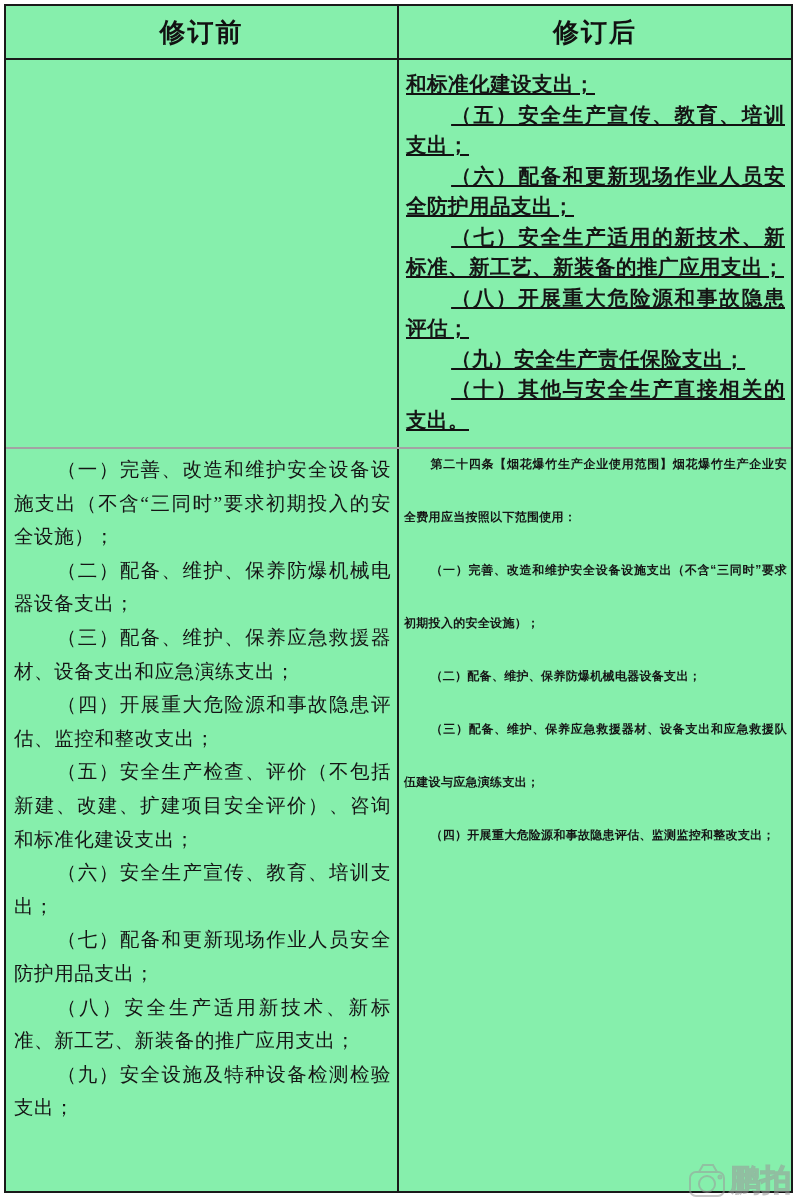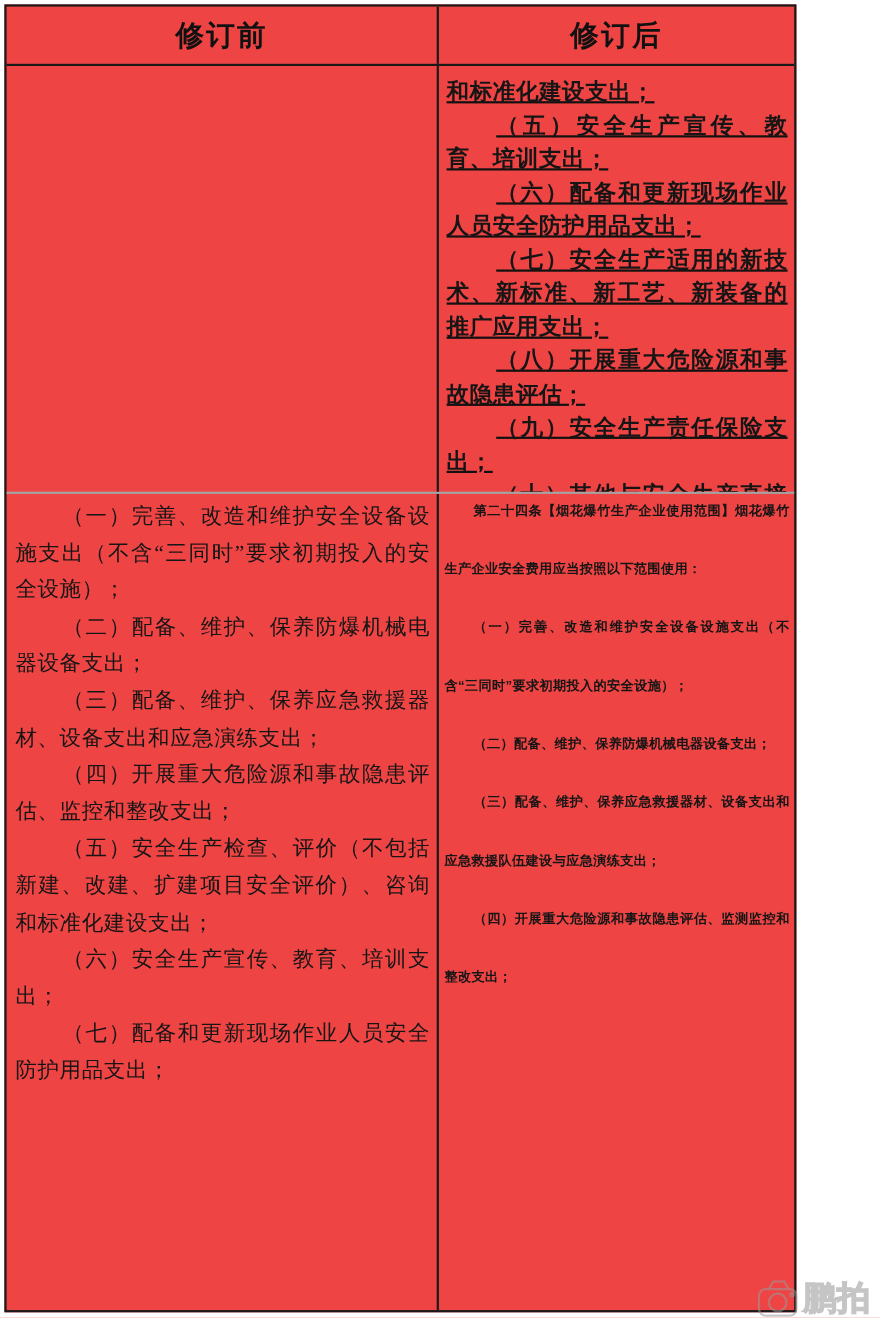--- a/index.html
+++ b/index.html
@@ -3,22 +3,22 @@
 <meta charset="utf-8">
 <style>
   * { box-sizing: border-box; }
   html,body { margin:0; padding:0; }
   body {
     width:800px; height:1198px; position:relative; background:#ffffff;
     font-family:"Liberation Serif", serif; color:#111;
     overflow:hidden;
   }
   .table {
-    position:absolute; left:4px; top:4px; width:720px; height:1189px;
-    border:2px solid #1a1a1a; background:#ef4444;
+    position:absolute; left:4px; top:4px; width:789px; height:1189px;
+    border:2px solid #1a1a1a; background:#86efac;
     display:flex; flex-direction:column;
   }
   .row { display:flex; flex:none; }
   .hrow { height:54px; border-bottom:2px solid #1a1a1a; }
   .row1 { height:389px; border-bottom:2px solid #a3a3a3;text-decoration:underline; }
   .row2 { flex:1 1 auto; overflow:hidden; }
   .cell { overflow:hidden; }
   .lc { width:393px; flex:none; border-right:2px solid #1a1a1a; }
   .rc { flex:1 1 auto; }
   .head {
@@ -90,20 +90,22 @@
 
   <div class="row row2">
     <div class="cell lc serif-cell">
       <p class="ind">（一）完善、改造和维护安全设备设施支出（不含“三同时”要求初期投入的安全设施）；</p>
       <p class="ind">（二）配备、维护、保养防爆机械电器设备支出；</p>
       <p class="ind">（三）配备、维护、保养应急救援器材、设备支出和应急演练支出；</p>
       <p class="ind">（四）开展重大危险源和事故隐患评估、监控和整改支出；</p>
       <p class="ind">（五）安全生产检查、评价（不包括新建、改建、扩建项目安全评价）、咨询和标准化建设支出；</p>
       <p class="ind">（六）安全生产宣传、教育、培训支出；</p>
       <p class="ind">（七）配备和更新现场作业人员安全防护用品支出；</p>
+      <p class="ind">（八）安全生产适用新技术、新标准、新工艺、新装备的推广应用支出；</p>
+      <p class="ind">（九）安全设施及特种设备检测检验支出；</p>
     </div>
     <div class="cell rc sans2-cell">
       <p class="ind first">第二十四条【烟花爆竹生产企业使用范围】烟花爆竹生产企业安全费用应当按照以下范围使用：</p>
       <p class="ind">（一）完善、改造和维护安全设备设施支出（不含“三同时”要求初期投入的安全设施）；</p>
       <p class="ind">（二）配备、维护、保养防爆机械电器设备支出；</p>
       <p class="ind">（三）配备、维护、保养应急救援器材、设备支出和应急救援队伍建设与应急演练支出；</p>
       <p class="ind">（四）开展重大危险源和事故隐患评估、监测监控和整改支出；</p>
     </div>
   </div>
 

